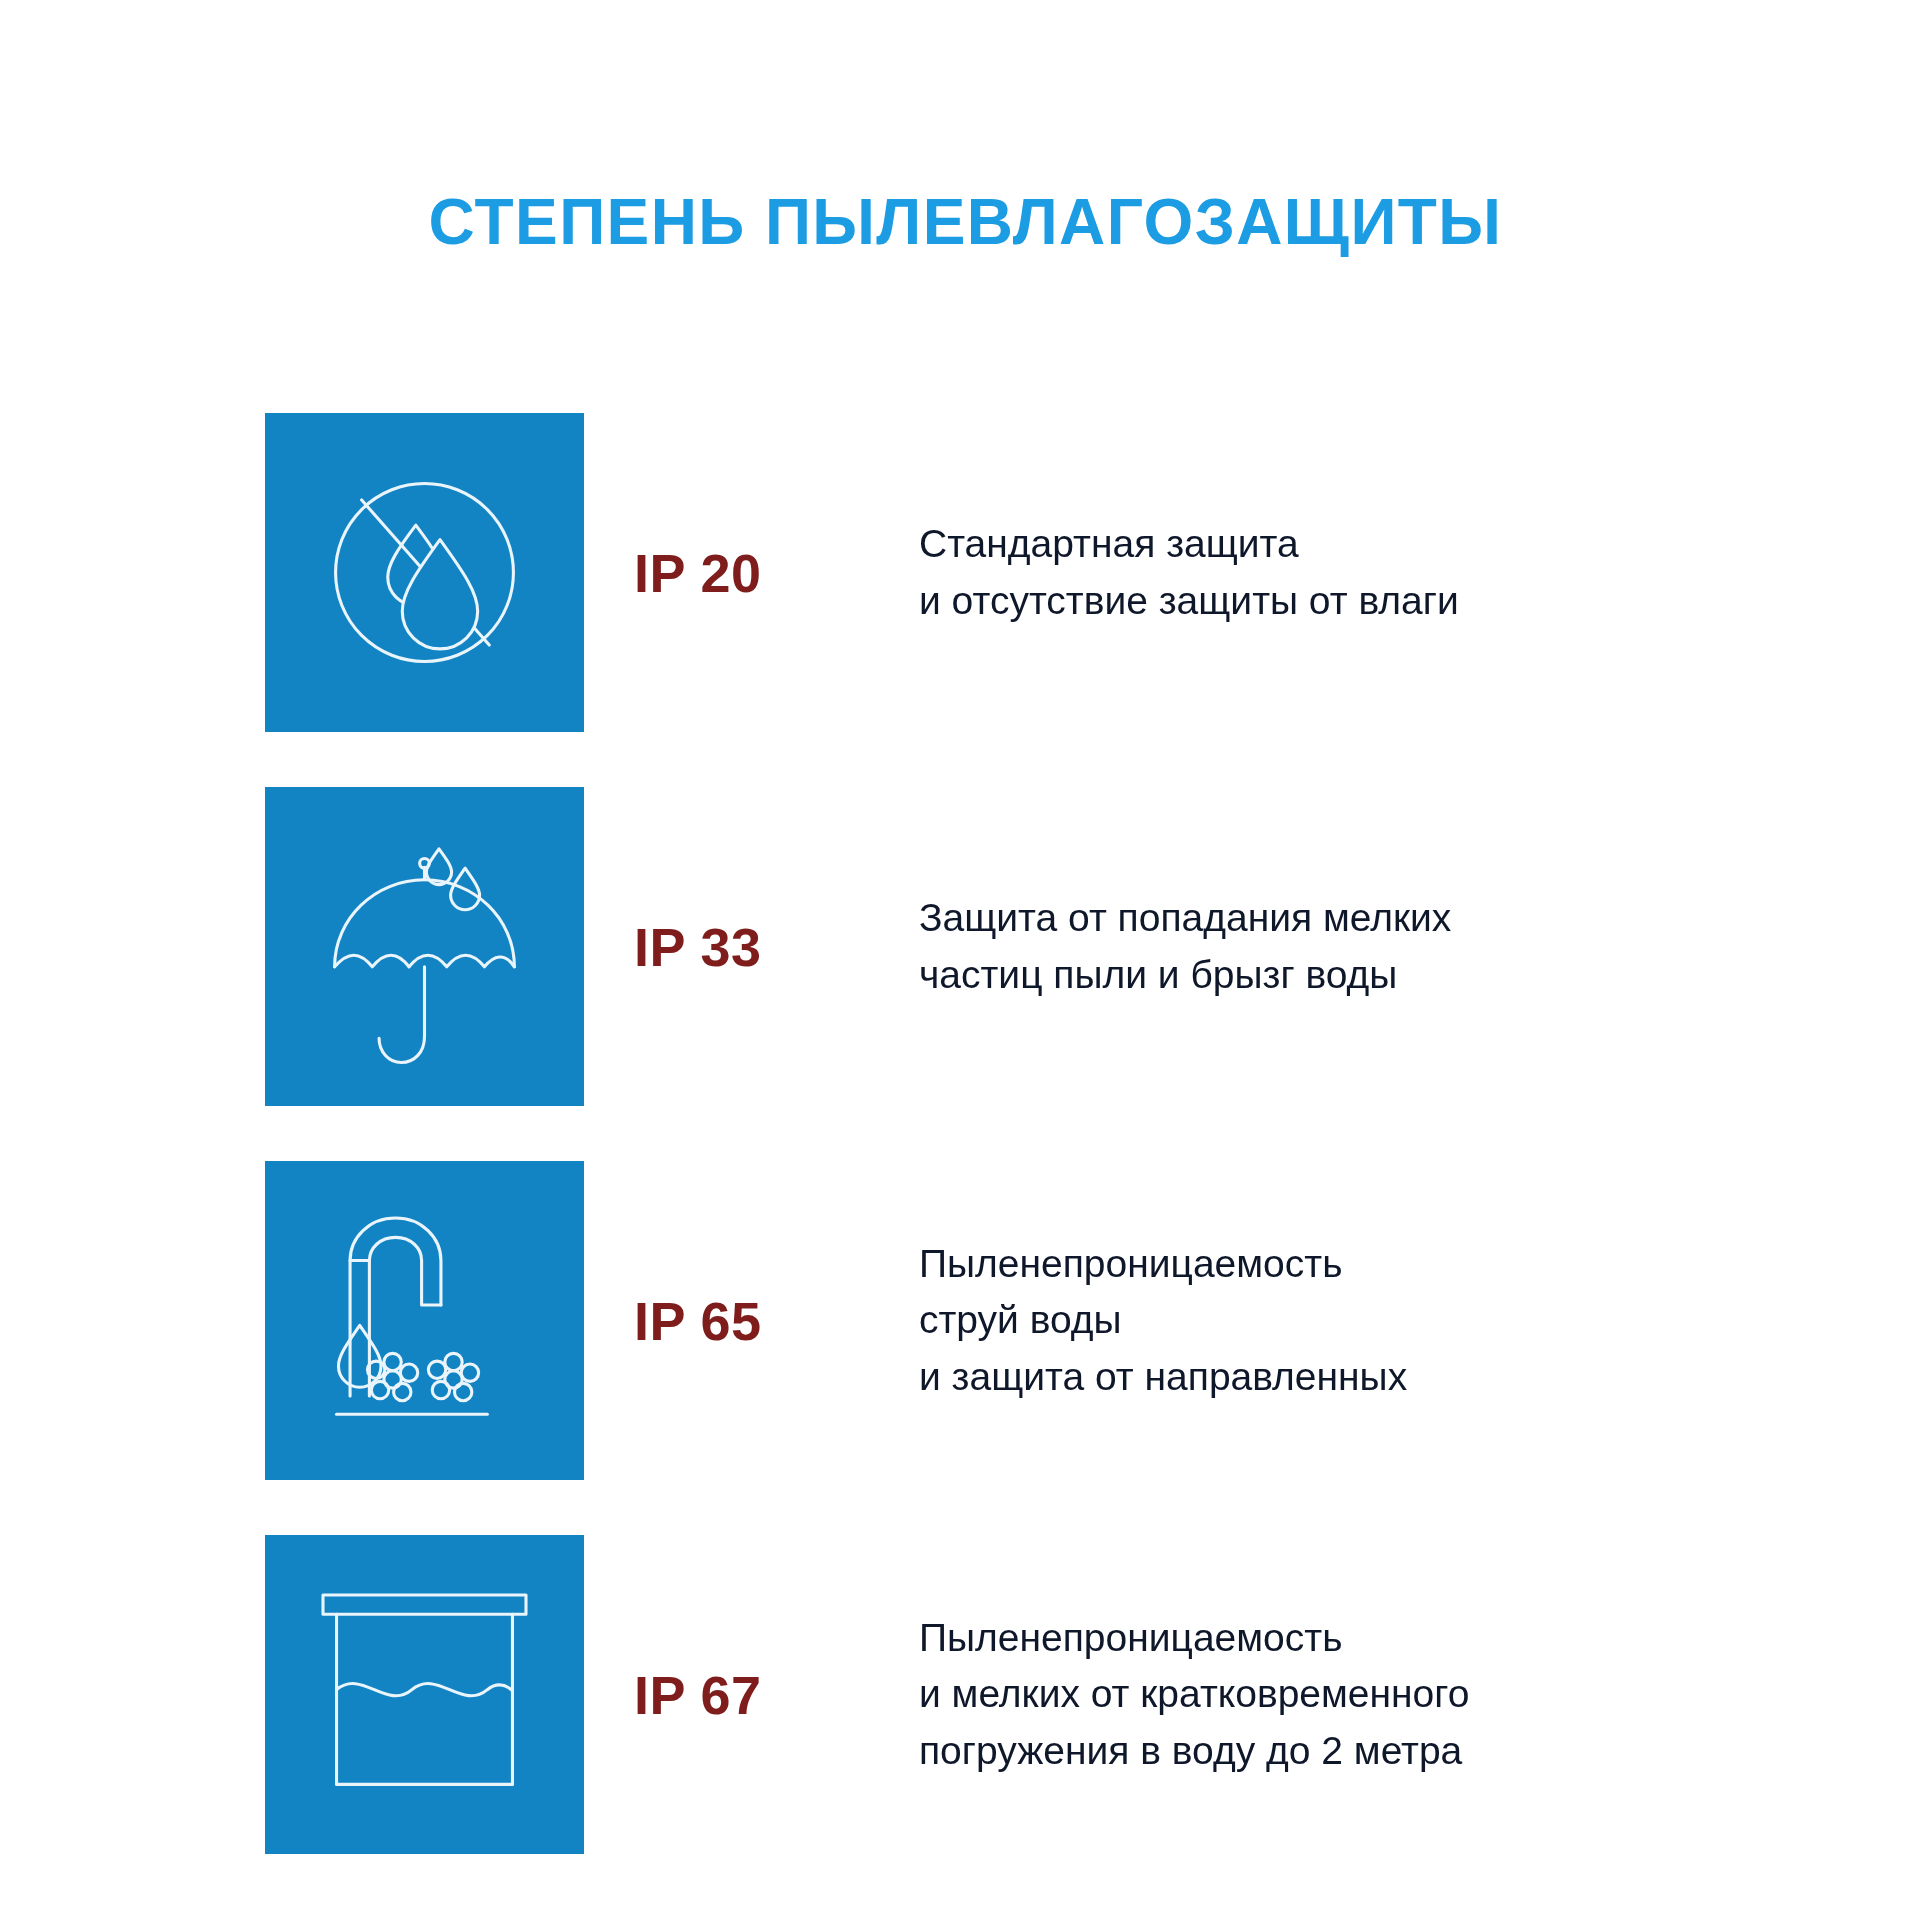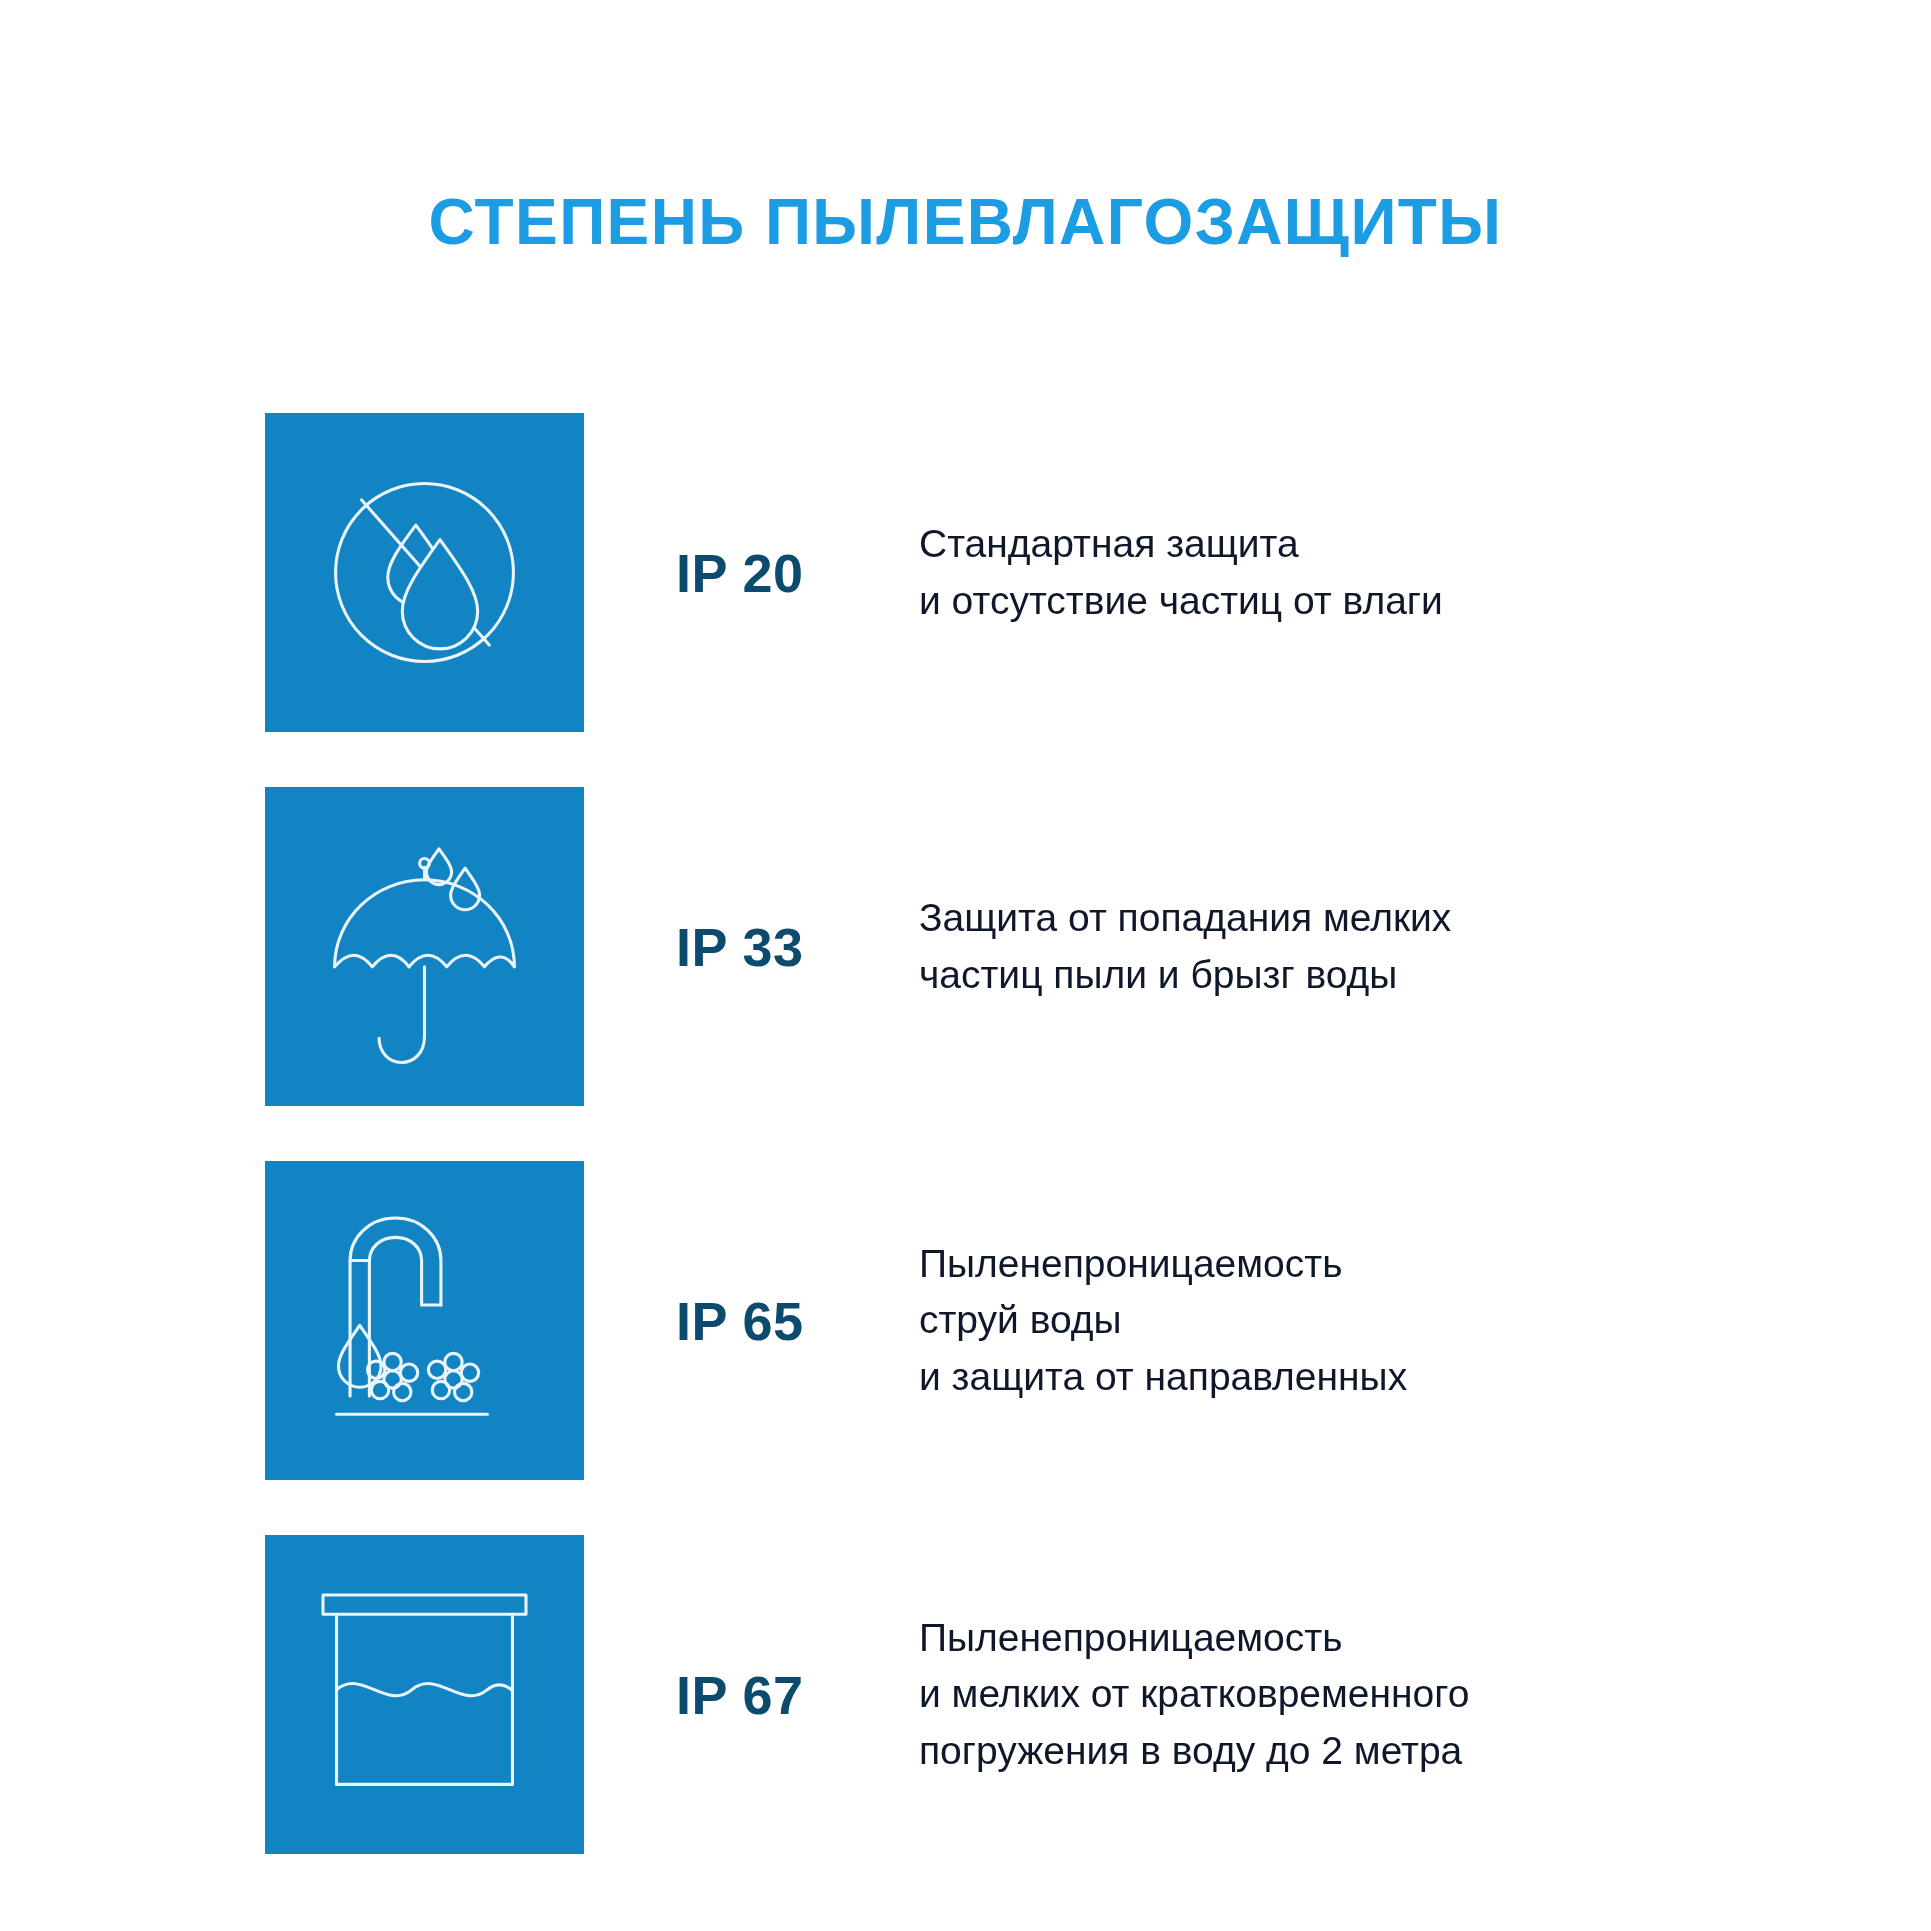--- a/index.html
+++ b/index.html
@@ -50,28 +50,28 @@
     top: 0;
     width: 319px;
     height: 319px;
     background: #1284c4;
   }
   .tile svg {
     display: block;
   }
   .code {
     position: absolute;
-    left: 676px;
+    left: 634px;
     top: 0;
     width: 261px;
     height: 319px;
     display: flex;
     align-items: center;
     justify-content: flex-start;
-    color: #0c4a6e;
+    color: #7f1d1d;
     font-size: 54px;
     font-weight: bold;
     letter-spacing: 0.5px;
     white-space: nowrap;
   }
   .desc {
     position: absolute;
     left: 919px;
     top: 0;
     width: 830px;
@@ -103,21 +103,21 @@
             <circle cx="165" cy="165" r="92"></circle>
             <path d="M100 90 L232 240"></path>
             <path d="M156 116 c-18 24 -29 40 -29 54 a29 29 0 0 0 58 0 c0 -14 -11 -30 -29 -54 z"></path>
             <path d="M181 131 c-24 33 -39 55 -39 74 a39 39 0 0 0 78 0 c0 -19 -15 -41 -39 -74 z" fill="#1284c4"></path>
           </svg>
         </span>
       </div>
       <div class="code">IP 20</div>
       <div class="desc">
         <span class="line">Стандартная защита</span>
-        <span class="line">и отсутствие частиц от влаги</span>
+        <span class="line">и отсутствие защиты от влаги</span>
       </div>
     </div>
 
     <div class="row">
       <div class="tile">
         <span>
           <svg width="319" height="319" viewBox="0 0 330 330" fill="none" stroke="#eaf4fb" stroke-width="3.2" stroke-linecap="round" stroke-linejoin="round">
 
             <path d="M180 64 c-8 11 -13 18 -13 24 a13 13 0 0 0 26 0 c0 -6 -5 -13 -13 -24 z"></path>
             <path d="M207 84 c-9 13 -15 21 -15 28 a15 15 0 0 0 30 0 c0 -7 -6 -15 -15 -28 z"></path>

